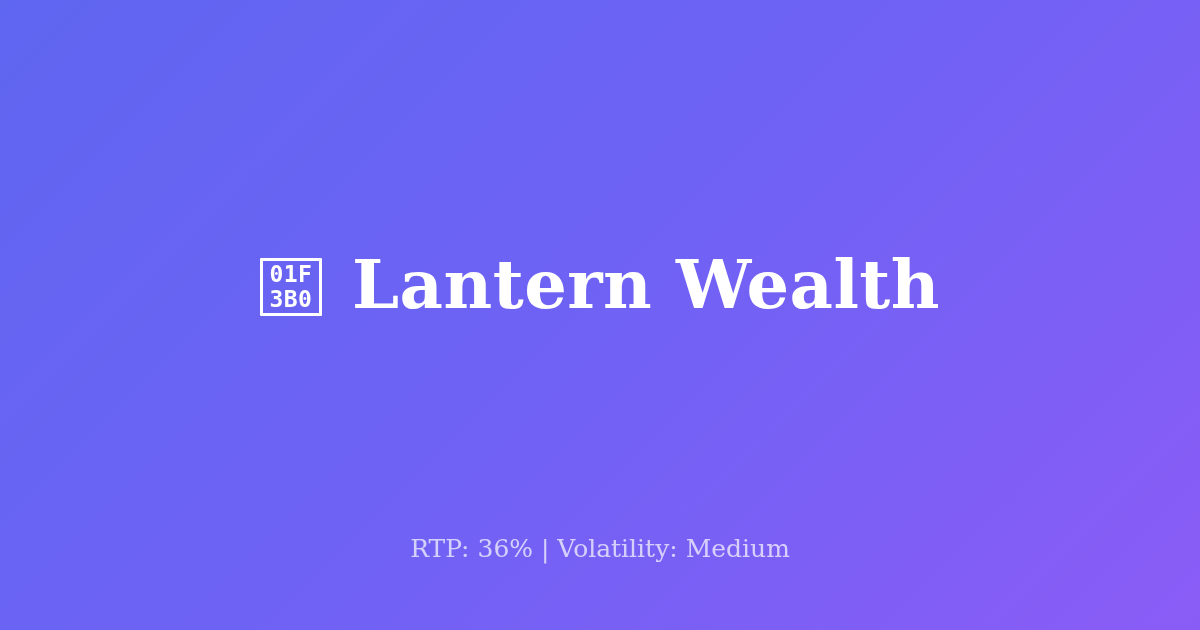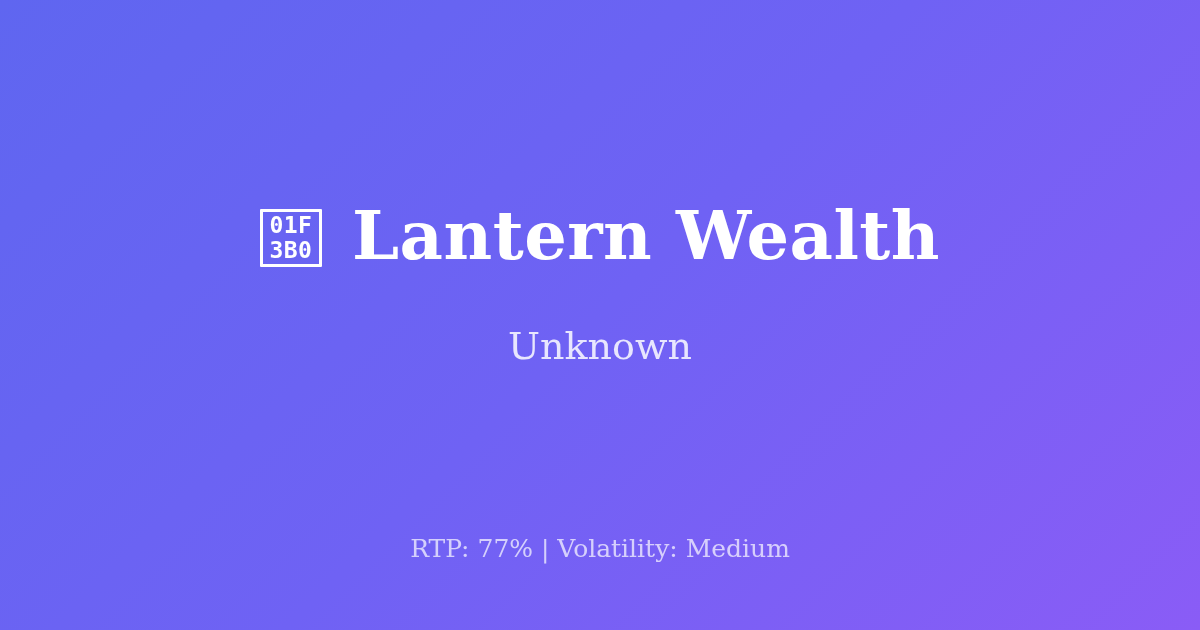--- a/index.html
+++ b/index.html
@@ -129,21 +129,20 @@
 
       <span class="tofu-glyph">
         <span class="tofu-row">01F</span>
         <span class="tofu-row">3B0</span>
       </span>
 
       <h1 class="og-title">Lantern Wealth</h1>
 
     </div>
 
-    <p class="og-subtitle">Unknown</p>
 
   </div>
 
   <div class="og-footer">
-    <p class="og-meta">RTP: 77% | Volatility: Medium</p>
+    <p class="og-meta">RTP: 36% | Volatility: Medium</p>
   </div>
 
 </div>
 
 </body></html>

